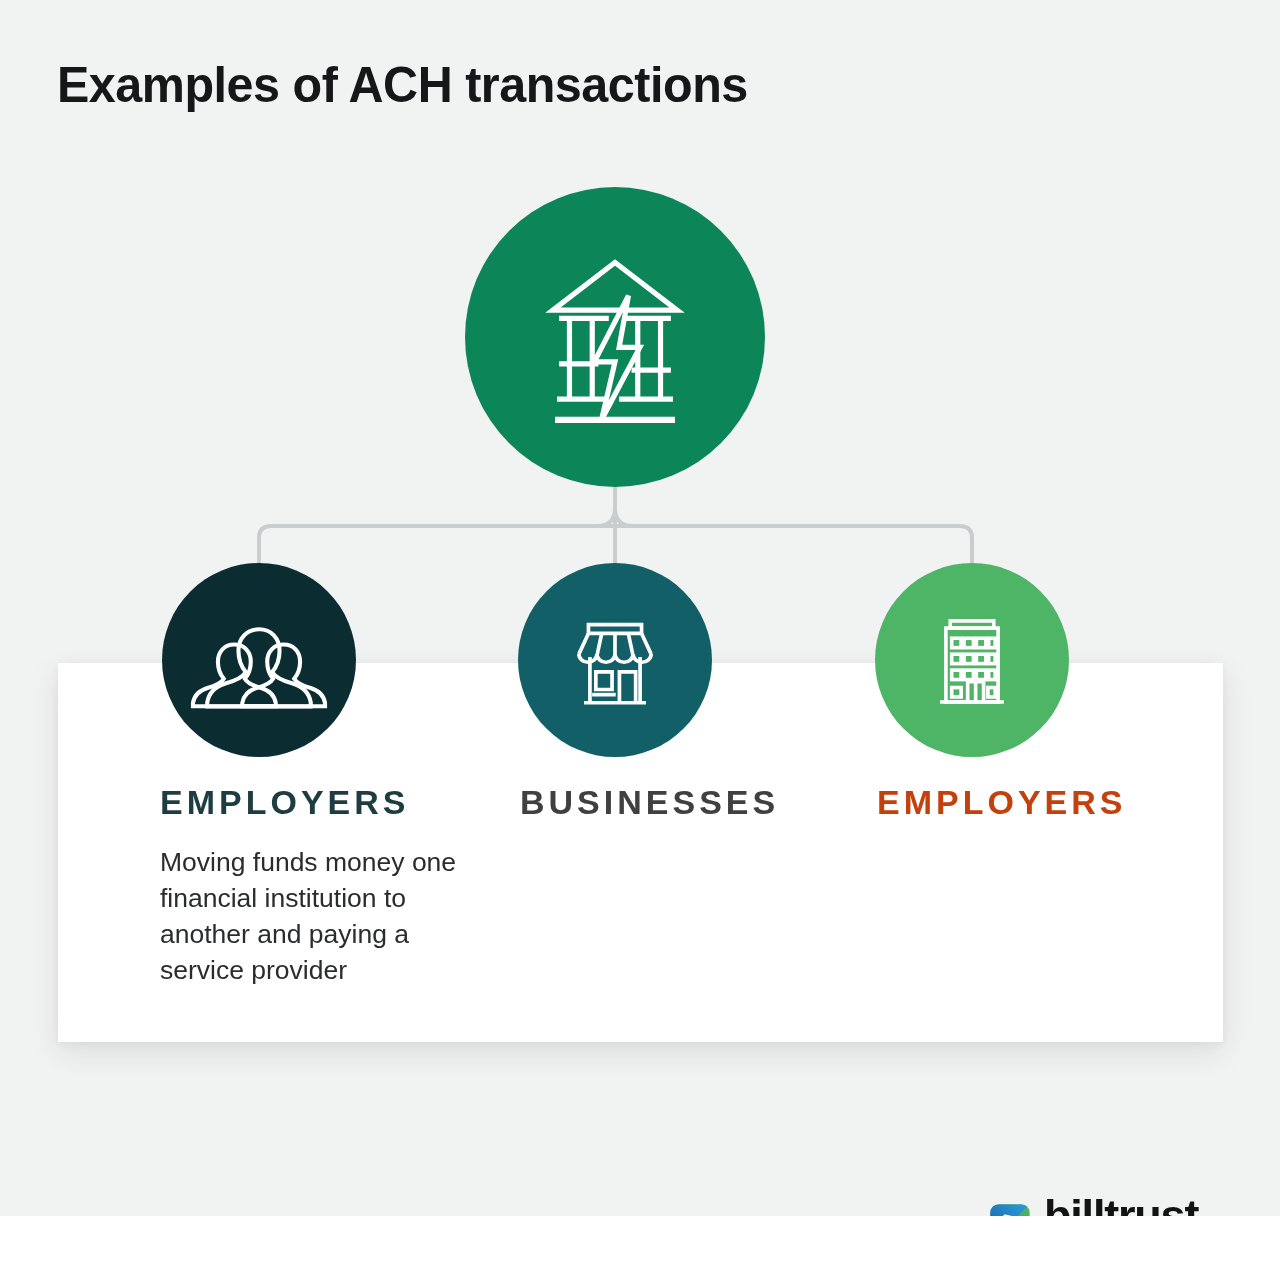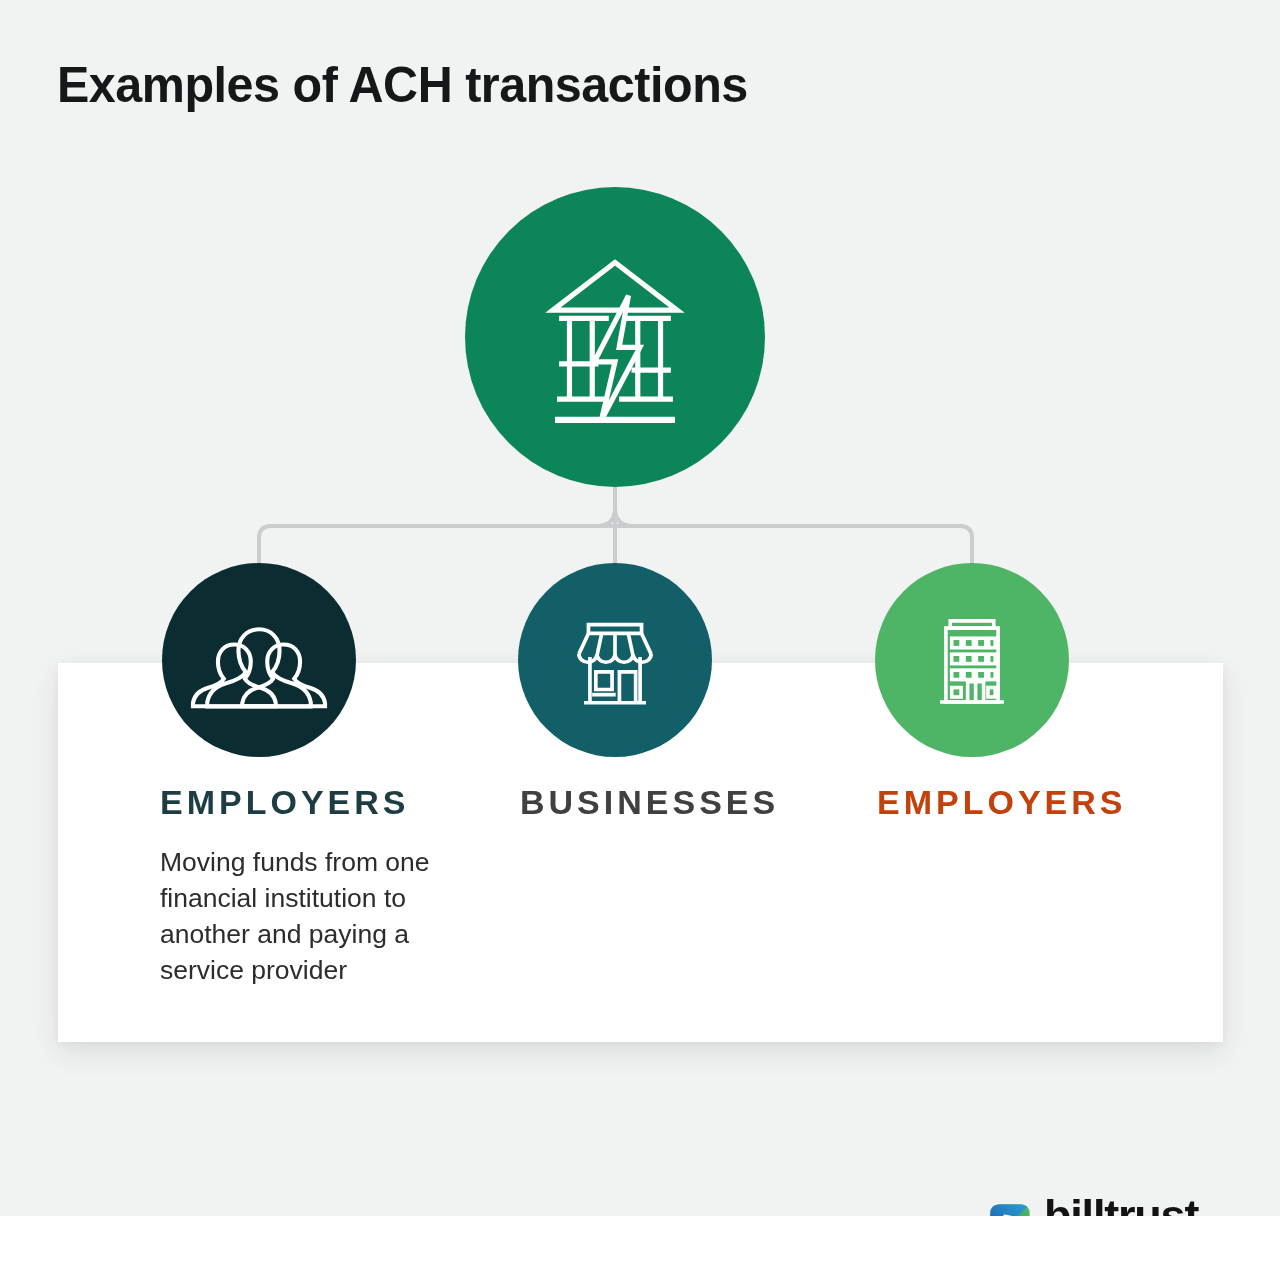--- a/index.html
+++ b/index.html
@@ -121,21 +121,21 @@
       <rect x="103" y="94" width="9" height="13"></rect>
       <rect x="52" y="118" width="13" height="13"></rect>
       <rect x="102" y="118" width="10" height="13"></rect>
       <path d="M74,138 V110 H96 V138"></path>
       <path d="M85,110 V138"></path>
     </svg>
   </div>
 
   <div class="col col-1">
     <div class="node-heading" style="color: rgb(30, 61, 66);">EMPLOYERS</div>
-    <div class="node-desc">Moving funds from one financial institution to another and paying a service provider</div>
+    <div class="node-desc">Moving funds money one financial institution to another and paying a service provider</div>
   </div>
 
   <div class="col col-2">
     <div class="node-heading" style="color: #404040;">BUSINESSES</div>
   </div>
 
   <div class="col col-3">
     <div class="node-heading" style="color: #c2410c;">EMPLOYERS</div>
   </div>
 

